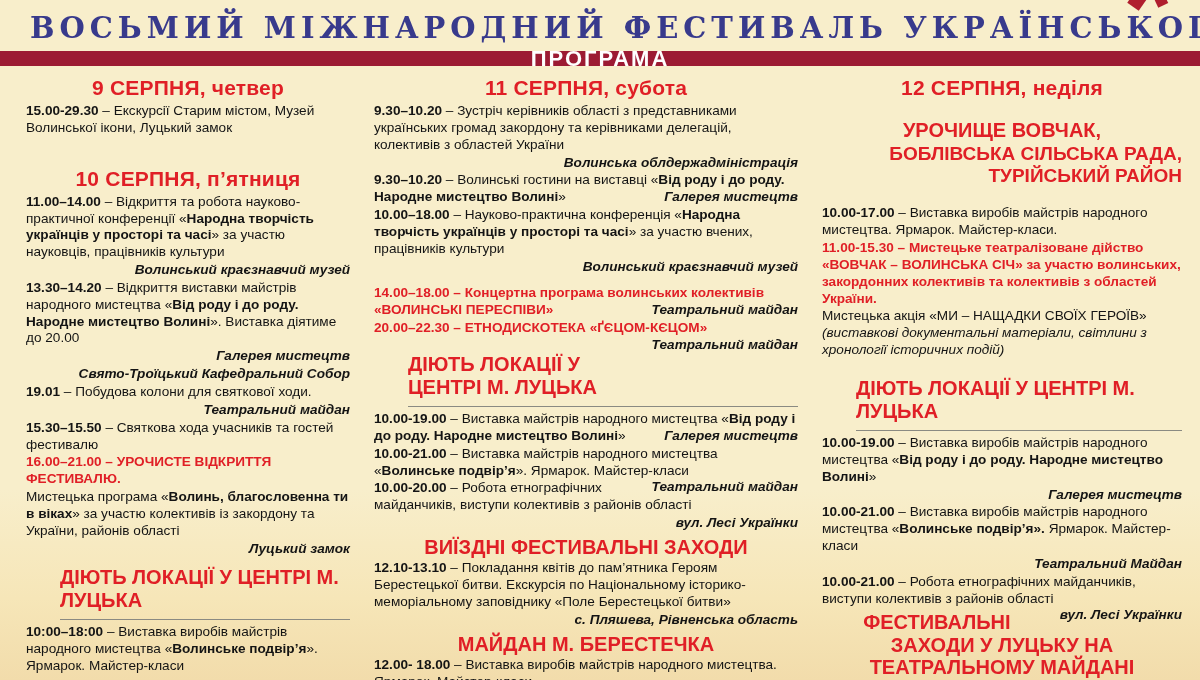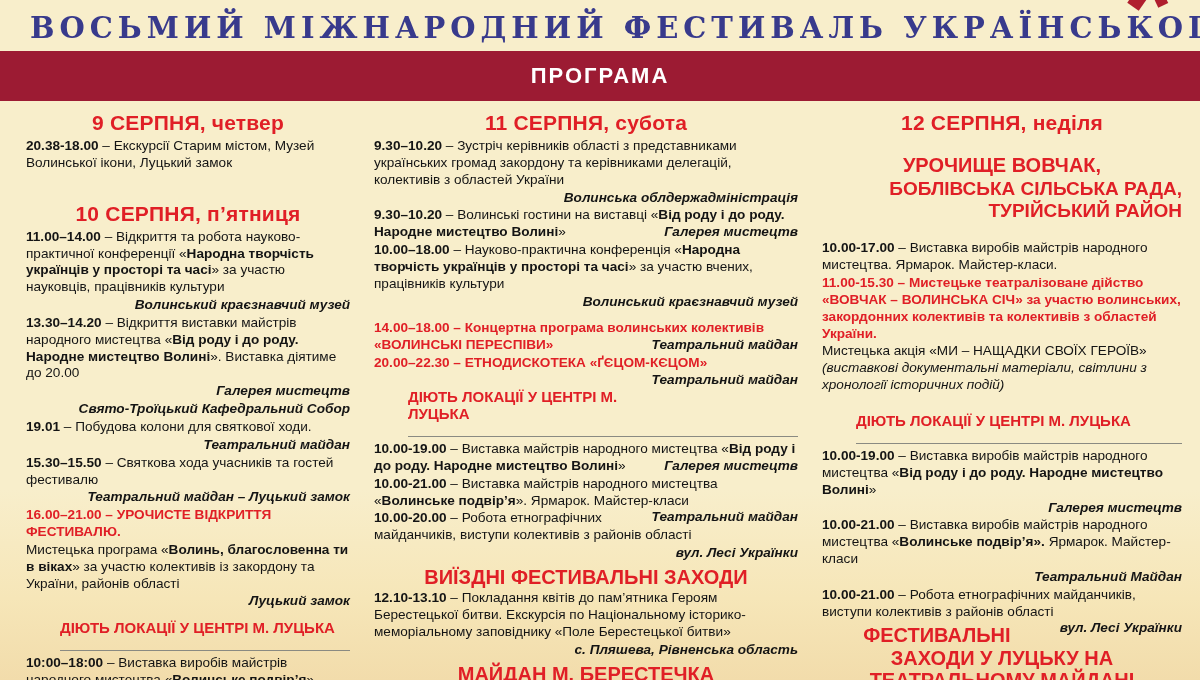--- a/index.html
+++ b/index.html
@@ -16,21 +16,21 @@
     padding:11px 30px 6px;
     text-align:center;
     font-family:"DejaVu Serif",serif;
     font-weight:bold;
     font-size:29px;
     letter-spacing:5px;
     color:#383a8c;
     white-space:nowrap;
   }
   .band{
-    height:50px;
+    height:15px;
     background:#9c1b33;
     display:flex;align-items:center;justify-content:center;
   }
   .band-label{
     color:#ffffff;font-weight:bold;font-size:22px;letter-spacing:2px;
   }
   .corner-orn{position:absolute;background:#b01e2e;}
   .orn1{top:-6px;right:56px;width:14px;height:14px;transform:rotate(35deg);}
   .orn2{top:-7px;right:34px;width:11px;height:13px;transform:rotate(-25deg);}
   
@@ -50,23 +50,23 @@
   }
   .b-big{
     color:#e01f26;font-weight:bold;font-size:20px;
     text-align:center;margin:4px 0 2px;line-height:1.12;
   }
   .b-sub{
     color:#e01f26;font-weight:bold;font-size:19px;
     text-align:right;margin:0 0 18px;
   }
   .b-loc{
-    color:#e01f26;font-weight:bold;font-size:15px;
+    color:#e01f26;font-weight:bold;font-size:20px;
     margin:9px 0 4px 34px;
-    padding-bottom:14px;
+    padding-bottom:7px;
     border-bottom:1.5px solid #8a8a82;
   }
   .b-p{
     font-size:13.6px;line-height:1.24;margin:1px 0;
   }
   .b-p.red{color:#e01f26;font-weight:bold;}
   .b-p b{font-weight:bold;}
   .b-p i{font-style:italic;margin-top:32px;}
   .b-venue{
     font-size:13.6px;line-height:1.24;
@@ -88,32 +88,31 @@
 
   <div class="title">ВОСЬМИЙ МІЖНАРОДНИЙ ФЕСТИВАЛЬ УКРАЇНСЬКОГО ФОЛЬКЛОРУ</div>
 
   <div class="band">
     <div class="band-label">ПРОГРАМА</div>
   </div>
 
   <div class="cols">
     <div class="col col0">
         <div class="b-day">9 СЕРПНЯ, четвер</div>
-        <div class="b-p"><b>20.38-18.00</b> – Екскурсії Старим містом, Музей Волинської ікони, Луцький замок</div>
+        <div class="b-p"><b>15.00-29.30</b> – Екскурсії Старим містом, Музей Волинської ікони, Луцький замок</div>
         <div class="b-gap" style="height: 26px;"></div>
         <div class="b-day">10 СЕРПНЯ, п’ятниця</div>
         <div class="b-p"><b>11.00–14.00</b> – Відкриття та робота науково-практичної конференції «<b>Народна творчість українців у просторі та часі</b>» за участю науковців, працівників культури</div>
         <div class="b-venue">Волинський краєзнавчий музей</div>
         <div class="b-p"><b>13.30–14.20</b> – Відкриття виставки майстрів народного мистецтва «<b>Від роду і до роду. Народне мистецтво Волині</b>». Виставка діятиме до 20.00</div>
         <div class="b-venue">Галерея мистецтв</div>
         <div class="b-venue">Свято-Троїцький Кафедральний Собор</div>
         <div class="b-p"><b>19.01</b> – Побудова колони для святкової ходи.</div>
         <div class="b-venue">Театральний майдан</div>
         <div class="b-p"><b>15.30–15.50</b> – Святкова хода учасників та гостей фестивалю</div>
-        <div class="b-venue">Театральний майдан – Луцький замок</div>
         <div class="b-p red">16.00–21.00 – УРОЧИСТЕ ВІДКРИТТЯ ФЕСТИВАЛЮ.</div>
         <div class="b-p">Мистецька програма «<b>Волинь, благословенна ти в віках</b>» за участю колективів із закордону та України, районів області</div>
         <div class="b-venue">Луцький замок</div>
         <div class="b-loc">ДІЮТЬ ЛОКАЦІЇ У ЦЕНТРІ М. ЛУЦЬКА</div>
         <div class="b-p"><b>10:00–18:00</b> – Виставка виробів майстрів народного мистецтва «<b>Волинське подвір’я</b>». Ярмарок. Майстер-класи</div>
       </div>
     <div class="col col1">
         <div class="b-day">11 СЕРПНЯ, субота</div>
         <div class="b-p"><b>9.30–10.20</b> – Зустріч керівників області з представниками українських громад закордону та керівниками делегацій, колективів з областей України</div>
         <div class="b-venue">Волинська облдержадміністрація</div>

